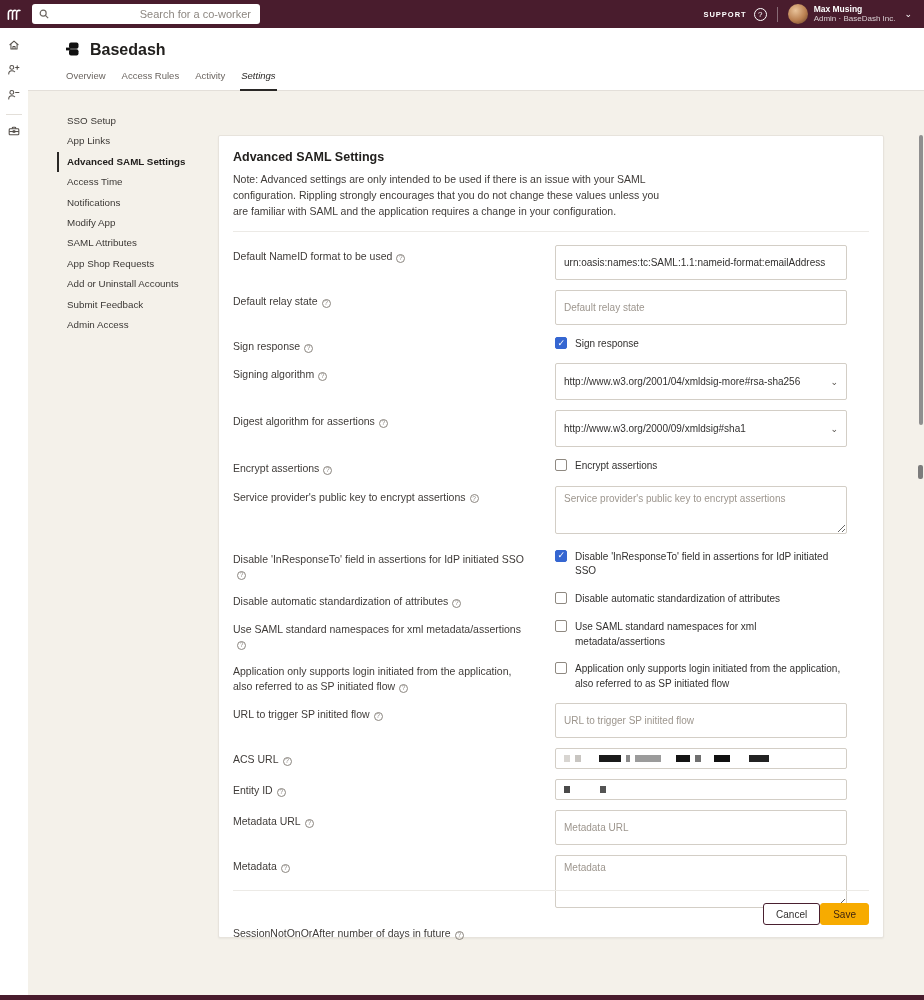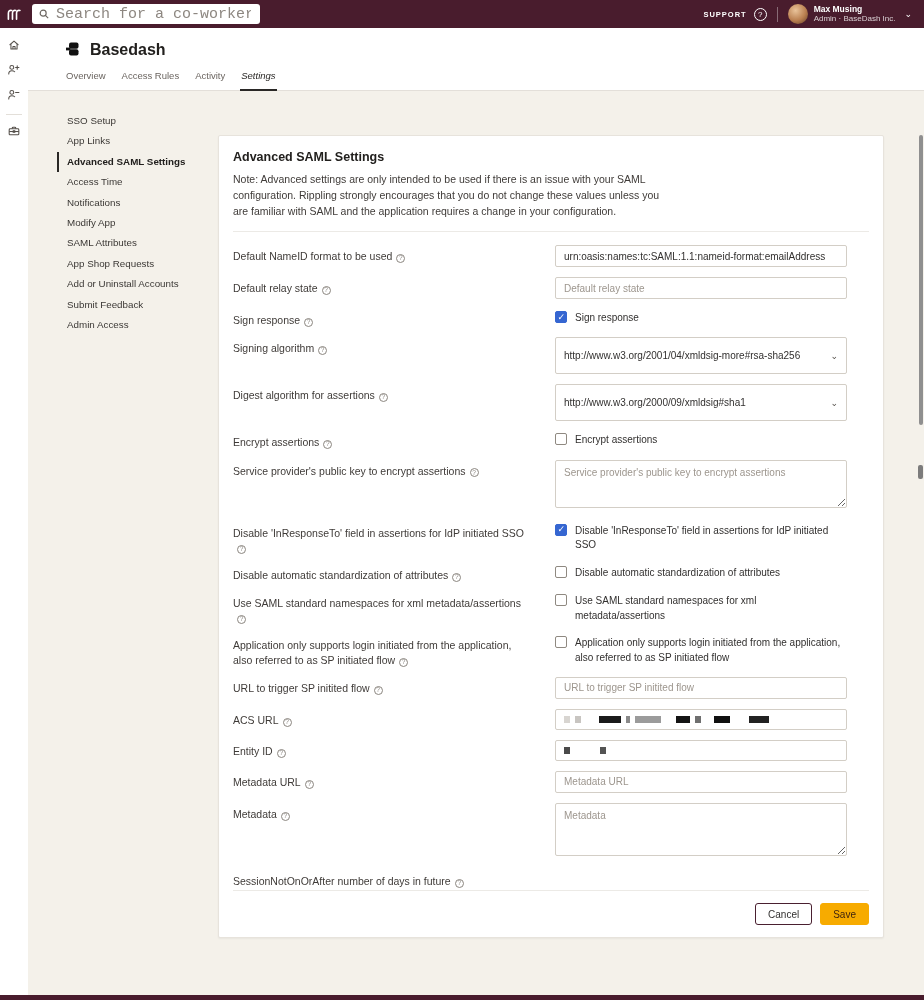--- a/index.html
+++ b/index.html
@@ -9,22 +9,22 @@
   *{box-sizing:border-box;}
   html,body{margin:0;padding:0;}
   body{width:924px;height:1000px;position:relative;overflow:hidden;
        font-family:"Liberation Sans","DejaVu Sans",sans-serif;background:#fff;color:var(--ink);}
 
   
   .topbar{position:absolute;left:0;top:0;right:0;height:28px;background:var(--topbar);z-index:5;}
   .logo-box{position:absolute;left:0;top:0;width:28px;height:28px;display:flex;align-items:center;justify-content:center;}
   .searchbox{position:absolute;left:32px;top:4px;width:228px;height:20px;background:#fff;border-radius:3px;
              display:flex;align-items:center;padding:0 7px;gap:5px;}
-  .searchbox input{border:none;outline:none;flex:1;font-size:15px;color:var(--ink);background:transparent;
-                   font-family:Liberation Mono, monospace;}
+  .searchbox input{border:none;outline:none;flex:1;font-size:11px;color:var(--ink);background:transparent;
+                   font-family:Liberation Sans, sans-serif;text-align:right;}
   .searchbox input::placeholder{color:#8d8781;}
   .top-right{position:absolute;right:12px;top:0;height:28px;display:flex;align-items:center;}
   .support{color:#fff;font-size:7.5px;font-weight:700;letter-spacing:1px;}
   .helpcirc{width:13px;height:13px;border:1.2px solid #fff;border-radius:50%;color:#fff;font-size:8px;
             display:flex;align-items:center;justify-content:center;margin-left:7px;}
   .vdiv{width:1px;height:15px;background:rgba(255,255,255,.35);margin:0 10px;}
   .avatar{width:20px;height:20px;border-radius:50%;
           background:radial-gradient(circle at 38% 32%,#e9c39a 0%,#b97f50 55%,#5d3a24 100%);}
   .nameblock{margin-left:6px;line-height:10px;}
   .uname{color:#fff;font-size:8.5px;font-weight:700;}
@@ -58,38 +58,38 @@
   .card-title{font-size:12.5px;font-weight:700;color:#22201e;}
   .card-note{margin-top:8px;font-size:10.5px;line-height:1.5;color:#3f3b38;max-width:432px;}
   .hdr-div{margin-top:12px;border-bottom:1px solid var(--cardline);}
   .form{margin-top:13px;}
 
   .form-row{display:flex;margin-bottom:10px;align-items:flex-start;}
   .row-label{width:322px;padding-right:24px;font-size:10.5px;line-height:1.35;color:#3f3b38;padding-top:4px;}
   .help{display:inline-flex;width:9px;height:9px;border:1px solid #8b8680;border-radius:50%;color:#8b8680;
         font-size:6.5px;align-items:center;justify-content:center;margin-left:4px;vertical-align:0px;}
   .row-control{width:292px;}
-  .inp{width:100%;height:22px;border:1px solid var(--border);border-radius:2px;padding:0 8px;font-size:10px;
+  .inp{width:100%;height:35px;border:1px solid var(--border);border-radius:2px;padding:0 8px;font-size:10px;
        color:var(--ink);background:#fff;outline:none;font-family:"Liberation Sans","DejaVu Sans",sans-serif;}
   .inp::placeholder, .ta::placeholder{color:#9d968e;}
   .sel{height:37px;border:1px solid var(--border);border-radius:2px;display:flex;align-items:center;
        justify-content:space-between;padding:0 8px;font-size:10px;color:var(--ink);cursor:pointer;background:#fff;}
   .sel .chev{color:#55504b;font-size:9px;margin-left:6px;}
   .ta{width:100%;border:1px solid var(--border);border-radius:2px;padding:6px 8px;font-size:10px;color:var(--ink);
       resize:vertical;outline:none;font-family:"Liberation Sans","DejaVu Sans",sans-serif;}
   .checkbox-row{display:flex;gap:8px;padding-top:2px;}
   .cb{width:12px;height:12px;border:1px solid #8f8981;border-radius:2px;background:#fff;flex:none;position:relative;cursor:pointer;}
   .cb.checked{background:var(--cbblue);border-color:var(--cbblue);}
   .cb.checked::after{content:"✓";position:absolute;left:1.5px;top:-0.5px;color:#fff;font-size:9px;}
   .cb-label{font-size:10px;color:var(--ink);line-height:1.45;}
   .redacted{height:21px;border:1px solid var(--border);border-radius:2px;display:flex;align-items:center;padding:0 8px;gap:5px;}
   .blk{height:7px;flex:none;}
 
   .card-footer{position:absolute;left:14px;right:14px;bottom:0;height:47px;border-top:1px solid var(--cardline);
-               display:flex;align-items:center;justify-content:flex-end;gap:8px;}
+               display:flex;align-items:center;justify-content:flex-end;}
   .btn{font-size:10px;border-radius:3px;padding:4.5px 12px;cursor:pointer;font-family:"Liberation Sans","DejaVu Sans",sans-serif;}
   .btn-cancel{background:#fff;border:1px solid #4a2030;color:#32302f;}
   .btn-save{background:var(--save);border:1px solid var(--save);color:#41250e;}
 
   .bottombar{position:absolute;left:0;right:0;bottom:0;height:5px;background:var(--topbar);z-index:6;}
   .scroll-thumb{position:absolute;right:1px;top:135px;width:4px;height:290px;background:#8f8f8f;border-radius:2px;z-index:7;}
   .scroll-nub{position:absolute;right:1px;top:465px;width:5px;height:14px;background:#7c7c7c;border-radius:2px;z-index:7;}
   svg{display:block;}
 </style>
 </head>

